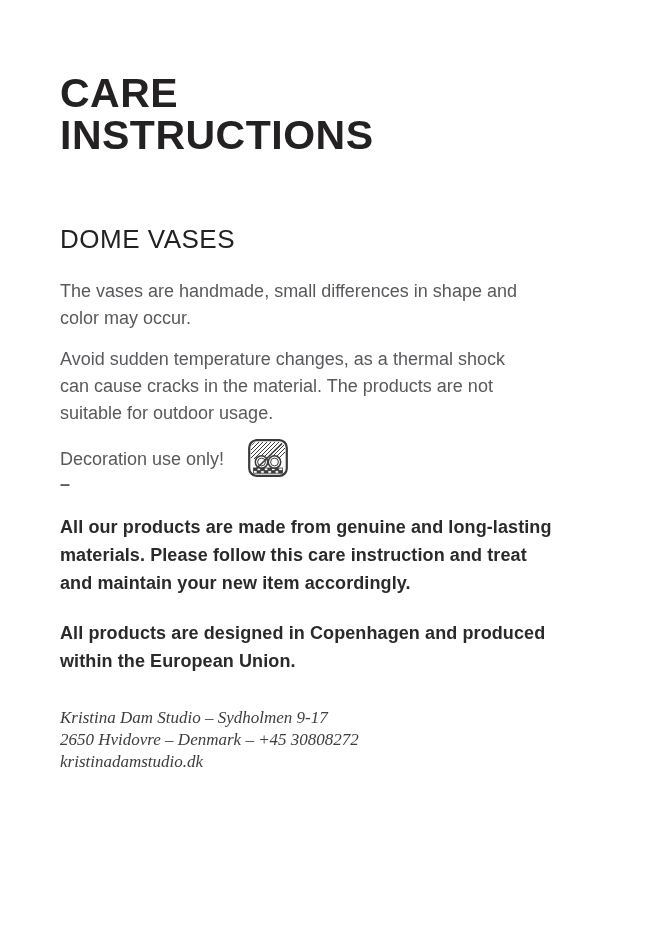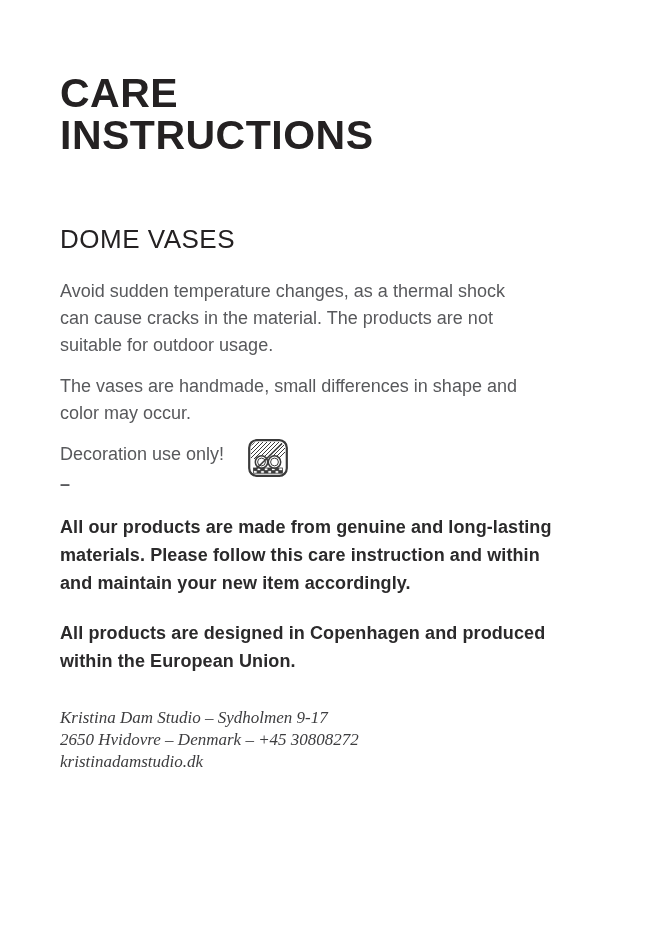--- a/index.html
+++ b/index.html
@@ -42,21 +42,21 @@
   .body-para {
     margin: 0 0 14px 0;
     font-size: 18px;
     line-height: 27px;
     font-weight: 400;
     color: #58595c;
     max-width: 542px;
   }
   .decoration-row {
     display: flex;
-    align-items: flex-start;
+    align-items: center;
     margin: 0;
   }
   .decoration-text {
     font-size: 18px;
     line-height: 27px;
     color: #58595c;
   }
   .icon-wrap {
     margin-left: 24px;
     margin-top: -2px;
@@ -93,26 +93,26 @@
 </head>
 <body>
 
 <div class="page">
 
   <h1 class="title lines">CARE
 INSTRUCTIONS</h1>
 
   <h2 class="section-heading">DOME VASES</h2>
 
+  <p class="body-para lines">The vases are handmade, small differences in shape and
+color may occur.</p>
+
   <p class="body-para lines">Avoid sudden temperature changes, as a thermal shock
 can cause cracks in the material. The products are not
 suitable for outdoor usage.</p>
-
-  <p class="body-para lines">The vases are handmade, small differences in shape and
-color may occur.</p>
 
 
 
   <div class="decoration-row">
     <span class="decoration-text">Decoration use only!</span>
     <span class="icon-wrap">
       <svg width="40" height="38" viewBox="0 0 40 38" xmlns="http://www.w3.org/2000/svg">
         <defs>
           <clipPath id="iconClip">
             <rect x="3" y="3" width="34" height="32" rx="6"></rect>
@@ -158,21 +158,21 @@
           <rect x="30.7" y="31.6" width="3.6" height="2.6"></rect>
         </g>
         <line x1="7" y1="31" x2="34" y2="4.5" stroke="#3b3b3b" stroke-width="1.6"></line>
       </svg>
     </span>
   </div>
 
   <div class="dash-divider">–</div>
 
   <p class="bold-para lines">All our products are made from genuine and long-lasting
-materials. Please follow this care instruction and within
+materials. Please follow this care instruction and treat
 and maintain your new item accordingly.</p>
 
   <p class="bold-para last lines">All products are designed in Copenhagen and produced
 within the European Union.</p>
 
   <div class="footer lines">Kristina Dam Studio – Sydholmen 9-17
 2650 Hvidovre – Denmark – +45 30808272
 kristinadamstudio.dk</div>
 
 </div>

